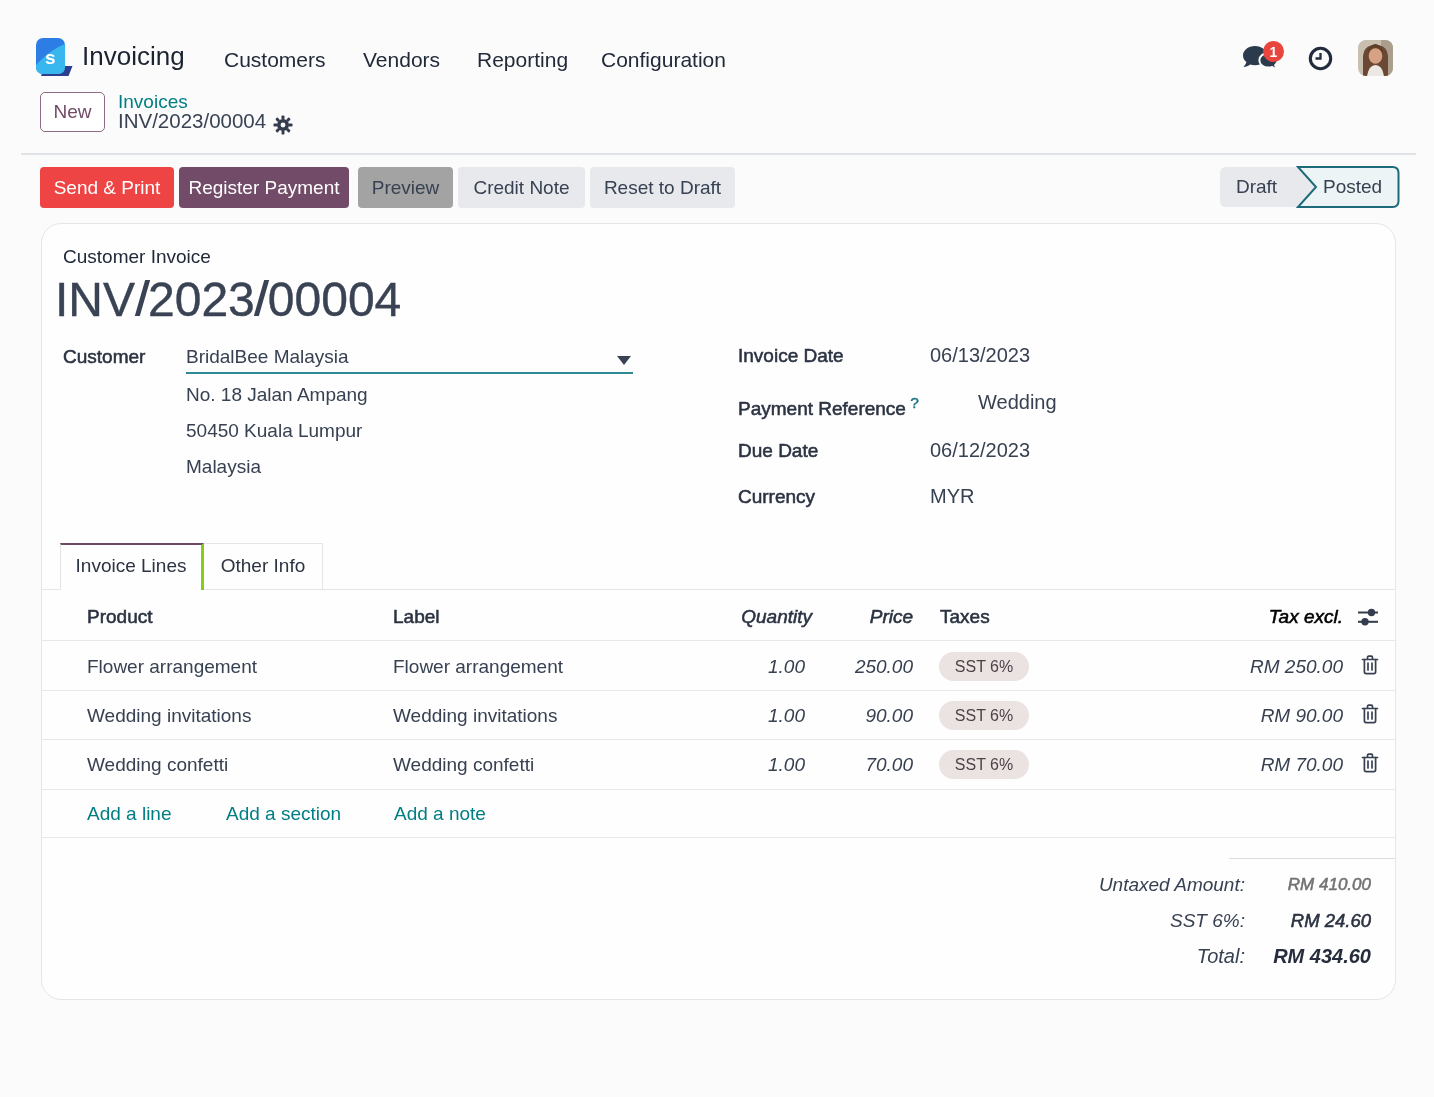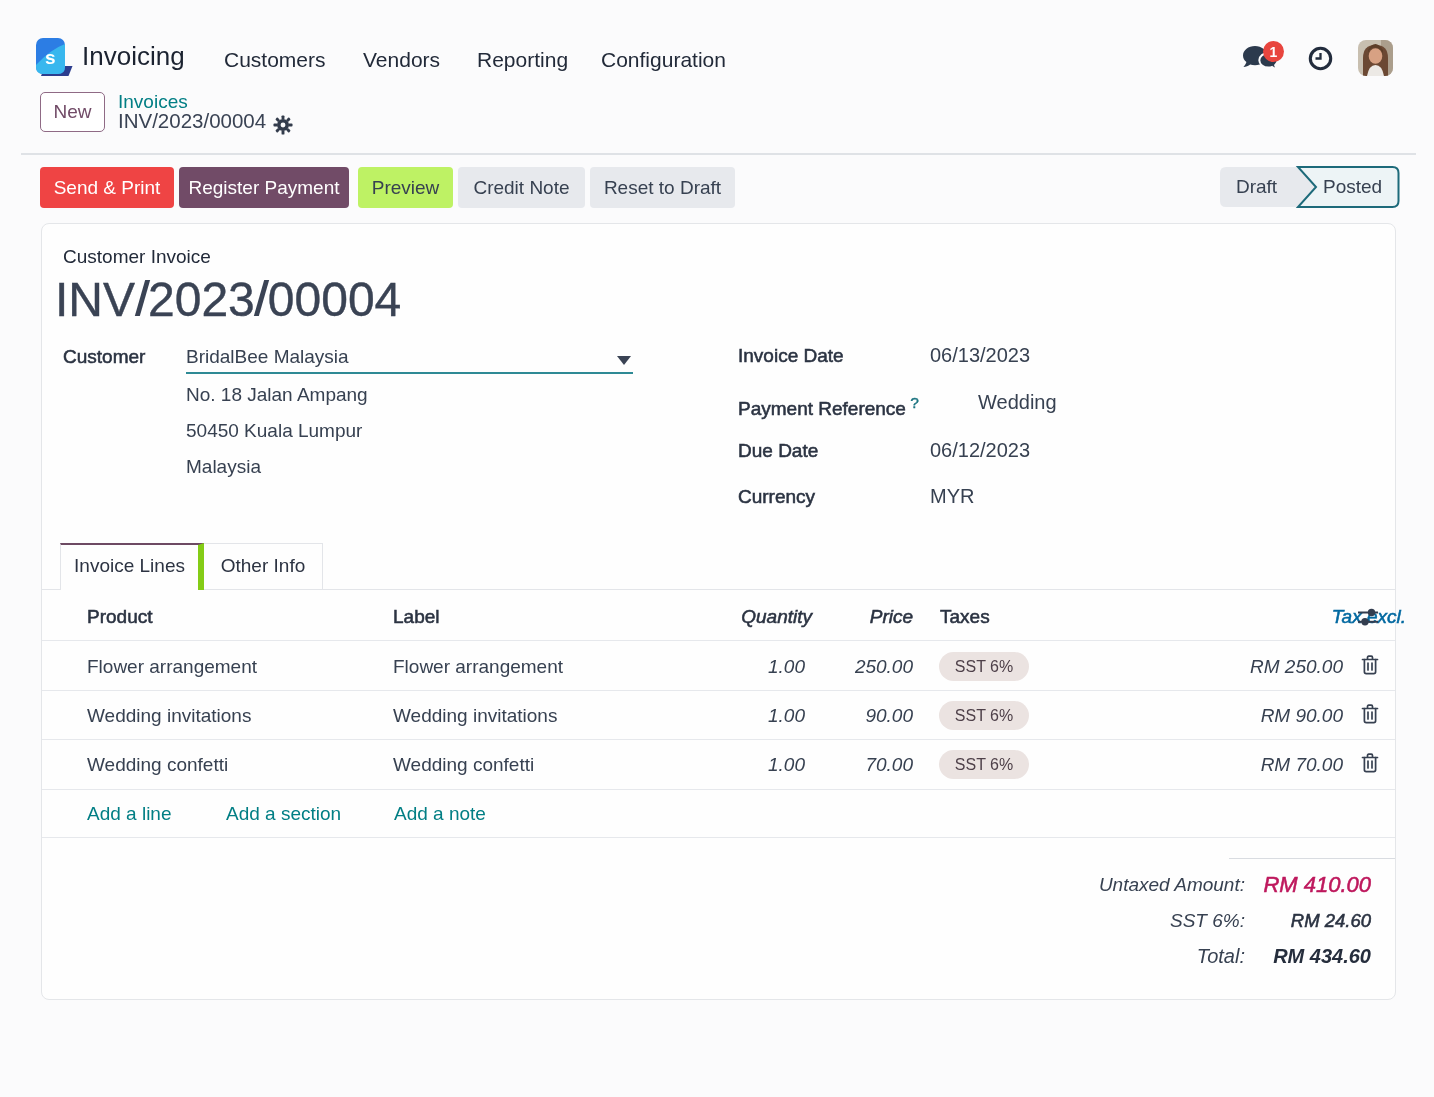--- a/index.html
+++ b/index.html
@@ -68,32 +68,32 @@
       <rect x="17.1" y="9.4" width="4.4" height="3.2" rx="1" transform="rotate(45 11 11)"></rect>
     </g>
   </g>
   <circle cx="11" cy="11" r="2.7" fill="#fbfbfc"></circle>
 </svg>
 
 <div class="abs" style="left:21px; top:153px; width:1395px; height:2px; background:#dfe2e6;"></div>
 
 <div class="abs" style="left:40px;  top:167px; width:134px; height:41px; background:#ef4444; border-radius:4px; color:#fff; font-size:19px; line-height:41px; text-align:center;">Send &amp; Print</div>
 <div class="abs" style="left:179px; top:167px; width:170px; height:41px; background:#714B67; border-radius:4px; color:#fff; font-size:19px; line-height:41px; text-align:center;">Register Payment</div>
-<div class="abs" style="left:358px; top:167px; width:95px;  height:41px; background:#bef264; border-radius:4px; color:#374151; font-size:19px; line-height:41px; text-align:center;">Preview</div>
+<div class="abs" style="left:358px; top:167px; width:95px;  height:41px; background:#a3a3a3; border-radius:4px; color:#374151; font-size:19px; line-height:41px; text-align:center;">Preview</div>
 <div class="abs" style="left:458px; top:167px; width:127px; height:41px; background:#e7e9ed; border-radius:4px; color:#374151; font-size:19px; line-height:41px; text-align:center;">Credit Note</div>
 <div class="abs" style="left:590px; top:167px; width:145px; height:41px; background:#e7e9ed; border-radius:4px; color:#374151; font-size:19px; line-height:41px; text-align:center;">Reset to Draft</div>
 
 <svg class="abs" style="left:1217px; top:165px;" width="183" height="44" viewBox="0 0 183 44">
   <path d="M9,2 L80,2 L98,22 L80,42 L9,42 Q3,42 3,36 L3,8 Q3,2 9,2 Z" fill="#e7e9ed"></path>
   <path d="M81,2 L175.5,2 Q181.5,2 181.5,8 L181.5,36 Q181.5,42 175.5,42 L81,42 L99,22 Z" fill="#edf4f6" stroke="#1d6a7a" stroke-width="2"></path>
 </svg>
 <div class="abs" style="left:1218px; top:177px; width:77px; font-size:19px; line-height:20px; text-align:center; color:#374151;">Draft</div>
 <div class="abs" style="left:1323px; top:177px; width:60px; font-size:19px; line-height:20px; color:#374151;">Posted</div>
 
-<div class="abs" id="card" style="left:41px; top:223px; width:1355px; height:777px; background:#fefefe; border:1px solid #e4e6e9; border-radius:8px;padding-left:10px;">
+<div class="abs" id="card" style="left:41px; top:223px; width:1355px; height:777px; background:#fefefe; border:1px solid #e4e6e9; border-radius:20px;padding-left:10px;">
 
   <div class="abs" style="left:21px; top:22px; font-size:19px; line-height:22px; color:#222a39;">Customer Invoice</div>
   <div class="abs" style="left:13px; top:52px; font-size:48px; line-height:48px; font-weight:400; -webkit-text-stroke:0.4px #3a4354; color:#3a4354;">INV<span style="display:inline-block;width:13px;height:36px;"><i style="display:block;margin-left:4.5px;width:4.6px;height:36px;background:#3a4354;transform:skewX(-16deg);"></i></span>2023<span style="display:inline-block;width:13px;height:36px;"><i style="display:block;margin-left:4.5px;width:4.6px;height:36px;background:#3a4354;transform:skewX(-16deg);"></i></span>00004</div>
 
   <div class="abs" style="left:21px; top:122px; font-size:19px; line-height:22px; color:#2b3342; -webkit-text-stroke:0.55px;">Customer</div>
   <div class="abs" style="left:144px; top:122px; font-size:19px; line-height:22px; color:#374151;">BridalBee Malaysia</div>
   <div class="abs" style="left:575px; top:132px; width:0; height:0; border-left:7px solid transparent; border-right:7px solid transparent; border-top:9px solid #3a4354;"></div>
   <div class="abs" style="left:144px; top:148px; width:447px; height:1.5px; background:#2e8a95;"></div>
   <div class="abs" style="left:144px; top:160px; font-size:19px; line-height:22px;">No. 18 Jalan Ampang</div>
   <div class="abs" style="left:144px; top:196px; font-size:19px; line-height:22px;">50450 Kuala Lumpur</div>
@@ -102,29 +102,29 @@
   <div class="abs" style="left:696px; top:121px; font-size:19px; line-height:22px; color:#2b3342; -webkit-text-stroke:0.55px;">Invoice Date</div>
   <div class="abs" style="left:888px; top:120px; font-size:20px; line-height:22px;">06/13/2023</div>
   <div class="abs" style="left:696px; top:168px; font-size:19px; line-height:22px; color:#2b3342; -webkit-text-stroke:0.55px;">Payment Reference<sup style="color:#1b7480; font-size:15.5px; -webkit-text-stroke:0.4px;"> ?</sup></div>
   <div class="abs" style="left:936px; top:167px; font-size:20px; line-height:22px;">Wedding</div>
   <div class="abs" style="left:696px; top:216px; font-size:19px; line-height:22px; color:#2b3342; -webkit-text-stroke:0.55px;">Due Date</div>
   <div class="abs" style="left:888px; top:215px; font-size:20px; line-height:22px;">06/12/2023</div>
   <div class="abs" style="left:696px; top:262px; font-size:19px; line-height:22px; color:#2b3342; -webkit-text-stroke:0.55px;">Currency</div>
   <div class="abs" style="left:888px; top:261px; font-size:20px; line-height:22px;">MYR</div>
 
   <div class="abs" style="left:0; top:365px; width:1353px; height:1px; background:#e3e5e9;"></div>
-  <div class="abs" style="left:18px; top:319px; width:144px; height:47px; background:#fefefe; border-top:2.5px solid #6d4a63; border-left:1px solid #e3e5e9; border-right:6px solid #84cc16; font-size:19px; line-height:42px; text-align:center; color:#2c3342; z-index:2;">Invoice Lines</div>
+  <div class="abs" style="left:18px; top:319px; width:144px; height:47px; background:#fefefe; border-top:2.5px solid #6d4a63; border-left:1px solid #e3e5e9; border-right:3px solid #84cc16; font-size:19px; line-height:42px; text-align:center; color:#2c3342; z-index:2;">Invoice Lines</div>
   <div class="abs" style="left:162px; top:319px; width:119px; height:46px; border-top:1px solid #e3e5e9; border-right:1px solid #e3e5e9; font-size:19px; line-height:44px; text-align:center; color:#2c3342;">Other Info</div>
 
   <div class="abs" style="left:45px; top:382px; font-size:19px; line-height:22px; color:#2b3342; -webkit-text-stroke:0.55px;">Product</div>
   <div class="abs" style="left:351px; top:382px; font-size:19px; line-height:22px; color:#2b3342; -webkit-text-stroke:0.55px;">Label</div>
   <div class="abs r" style="left:570px; top:382px; width:200px; font-size:19px; line-height:22px; color:#2b3342; -webkit-text-stroke:0.55px;">Quantity</div>
   <div class="abs r" style="left:671px; top:382px; width:200px; font-size:19px; line-height:22px; color:#2b3342; -webkit-text-stroke:0.55px;">Price</div>
   <div class="abs" style="left:898px; top:382px; font-size:19px; line-height:22px; color:#2b3342; -webkit-text-stroke:0.55px;">Taxes</div>
-  <div class="abs r" style="left:1164px; top:382px; width:200px; font-size:19px; line-height:22px; color:#0369a1; -webkit-text-stroke:0.55px;">Tax excl.</div>
+  <div class="abs r" style="left:1101px; top:382px; width:200px; font-size:19px; line-height:22px; color:#000000; -webkit-text-stroke:0.55px;">Tax excl.</div>
   <svg class="abs" style="left:1316px; top:384px;" width="20" height="18" viewBox="0 0 20 18">
     <g stroke="#333d4f" stroke-width="2" fill="#333d4f">
       <line x1="0" y1="4.5" x2="20" y2="4.5"></line>
       <circle cx="13.5" cy="4.5" r="3.7" stroke="none"></circle>
       <line x1="0" y1="13.8" x2="20" y2="13.8"></line>
       <circle cx="7" cy="13.8" r="3.7" stroke="none"></circle>
     </g>
   </svg>
   <div class="abs" style="left:0; top:416px; width:1353px; height:1px; background:#e6e8ec;"></div>
 
@@ -179,18 +179,18 @@
     </svg>
   <div class="abs" style="left:0; top:565px; width:1353px; height:1px; background:#e6e8ec;"></div>
 
   <div class="abs" style="left:45px; top:579px; font-size:19px; line-height:22px; color:#017e84;">Add a line</div>
   <div class="abs" style="left:184px; top:579px; font-size:19px; line-height:22px; color:#017e84;text-align:right;">Add a section</div>
   <div class="abs" style="left:352px; top:579px; font-size:19px; line-height:22px; color:#017e84;">Add a note</div>
   <div class="abs" style="left:0; top:613px; width:1353px; height:1px; background:#e6e8ec;"></div>
 
   <div class="abs" style="left:1187px; top:634px; width:166px; height:1px; background:#d9dce1;"></div>
   <div class="abs r" style="left:903px; top:649px; width:300px; font-size:19px; line-height:23px; color:#374151;">Untaxed Amount:</div>
-  <div class="abs r" style="left:1029px; top:649px; width:300px; font-size:22px; line-height:23px; color:#be185d; -webkit-text-stroke:0.55px;">RM 410.00</div>
+  <div class="abs r" style="left:1029px; top:649px; width:300px; font-size:17px; line-height:23px; color:#737373; -webkit-text-stroke:0.55px;">RM 410.00</div>
   <div class="abs r" style="left:903px; top:685px; width:300px; font-size:19px; line-height:23px; color:#374151;">SST 6%:</div>
   <div class="abs r" style="left:1029px; top:685px; width:300px; font-size:18.5px; line-height:23px; color:#2b3342; -webkit-text-stroke:0.55px;">RM 24.60</div>
   <div class="abs r" style="left:903px; top:720px; width:300px; font-size:20px; line-height:24px; color:#374151;">Total:</div>
   <div class="abs r" style="left:1029px; top:720px; width:300px; font-size:20px; line-height:24px; font-weight:700; color:#262e3d;">RM 434.60</div>
 </div>
 
 </body></html>

